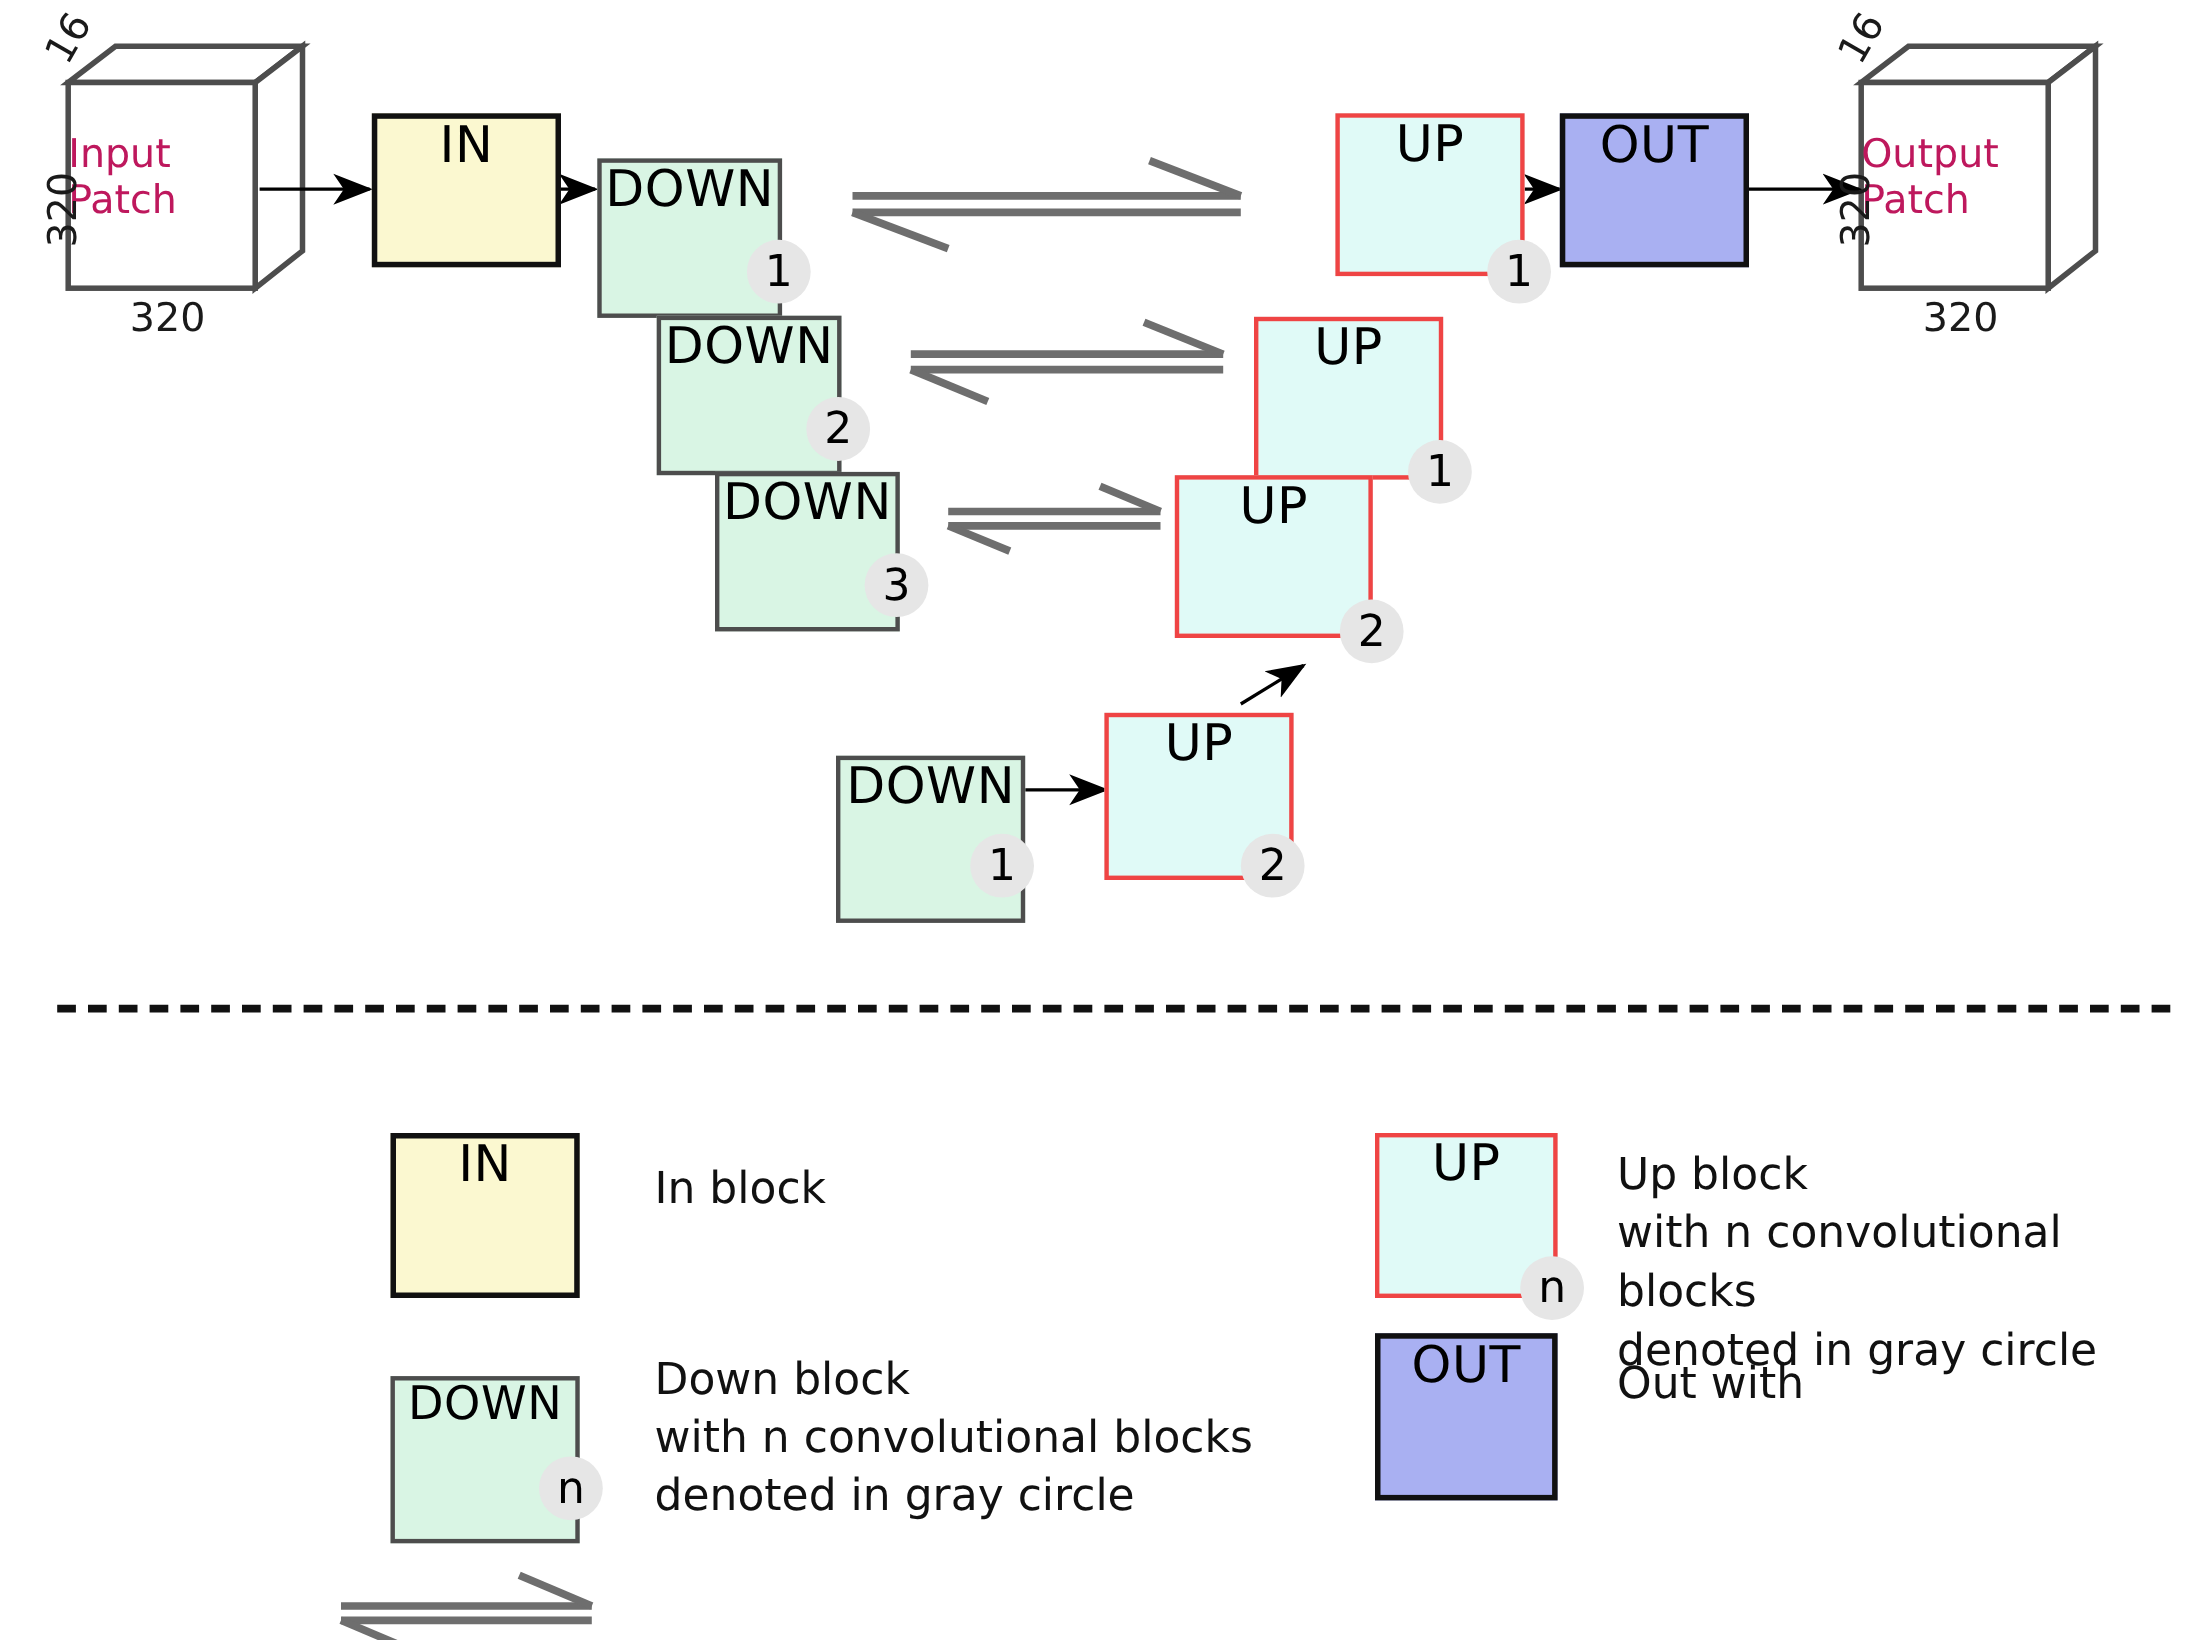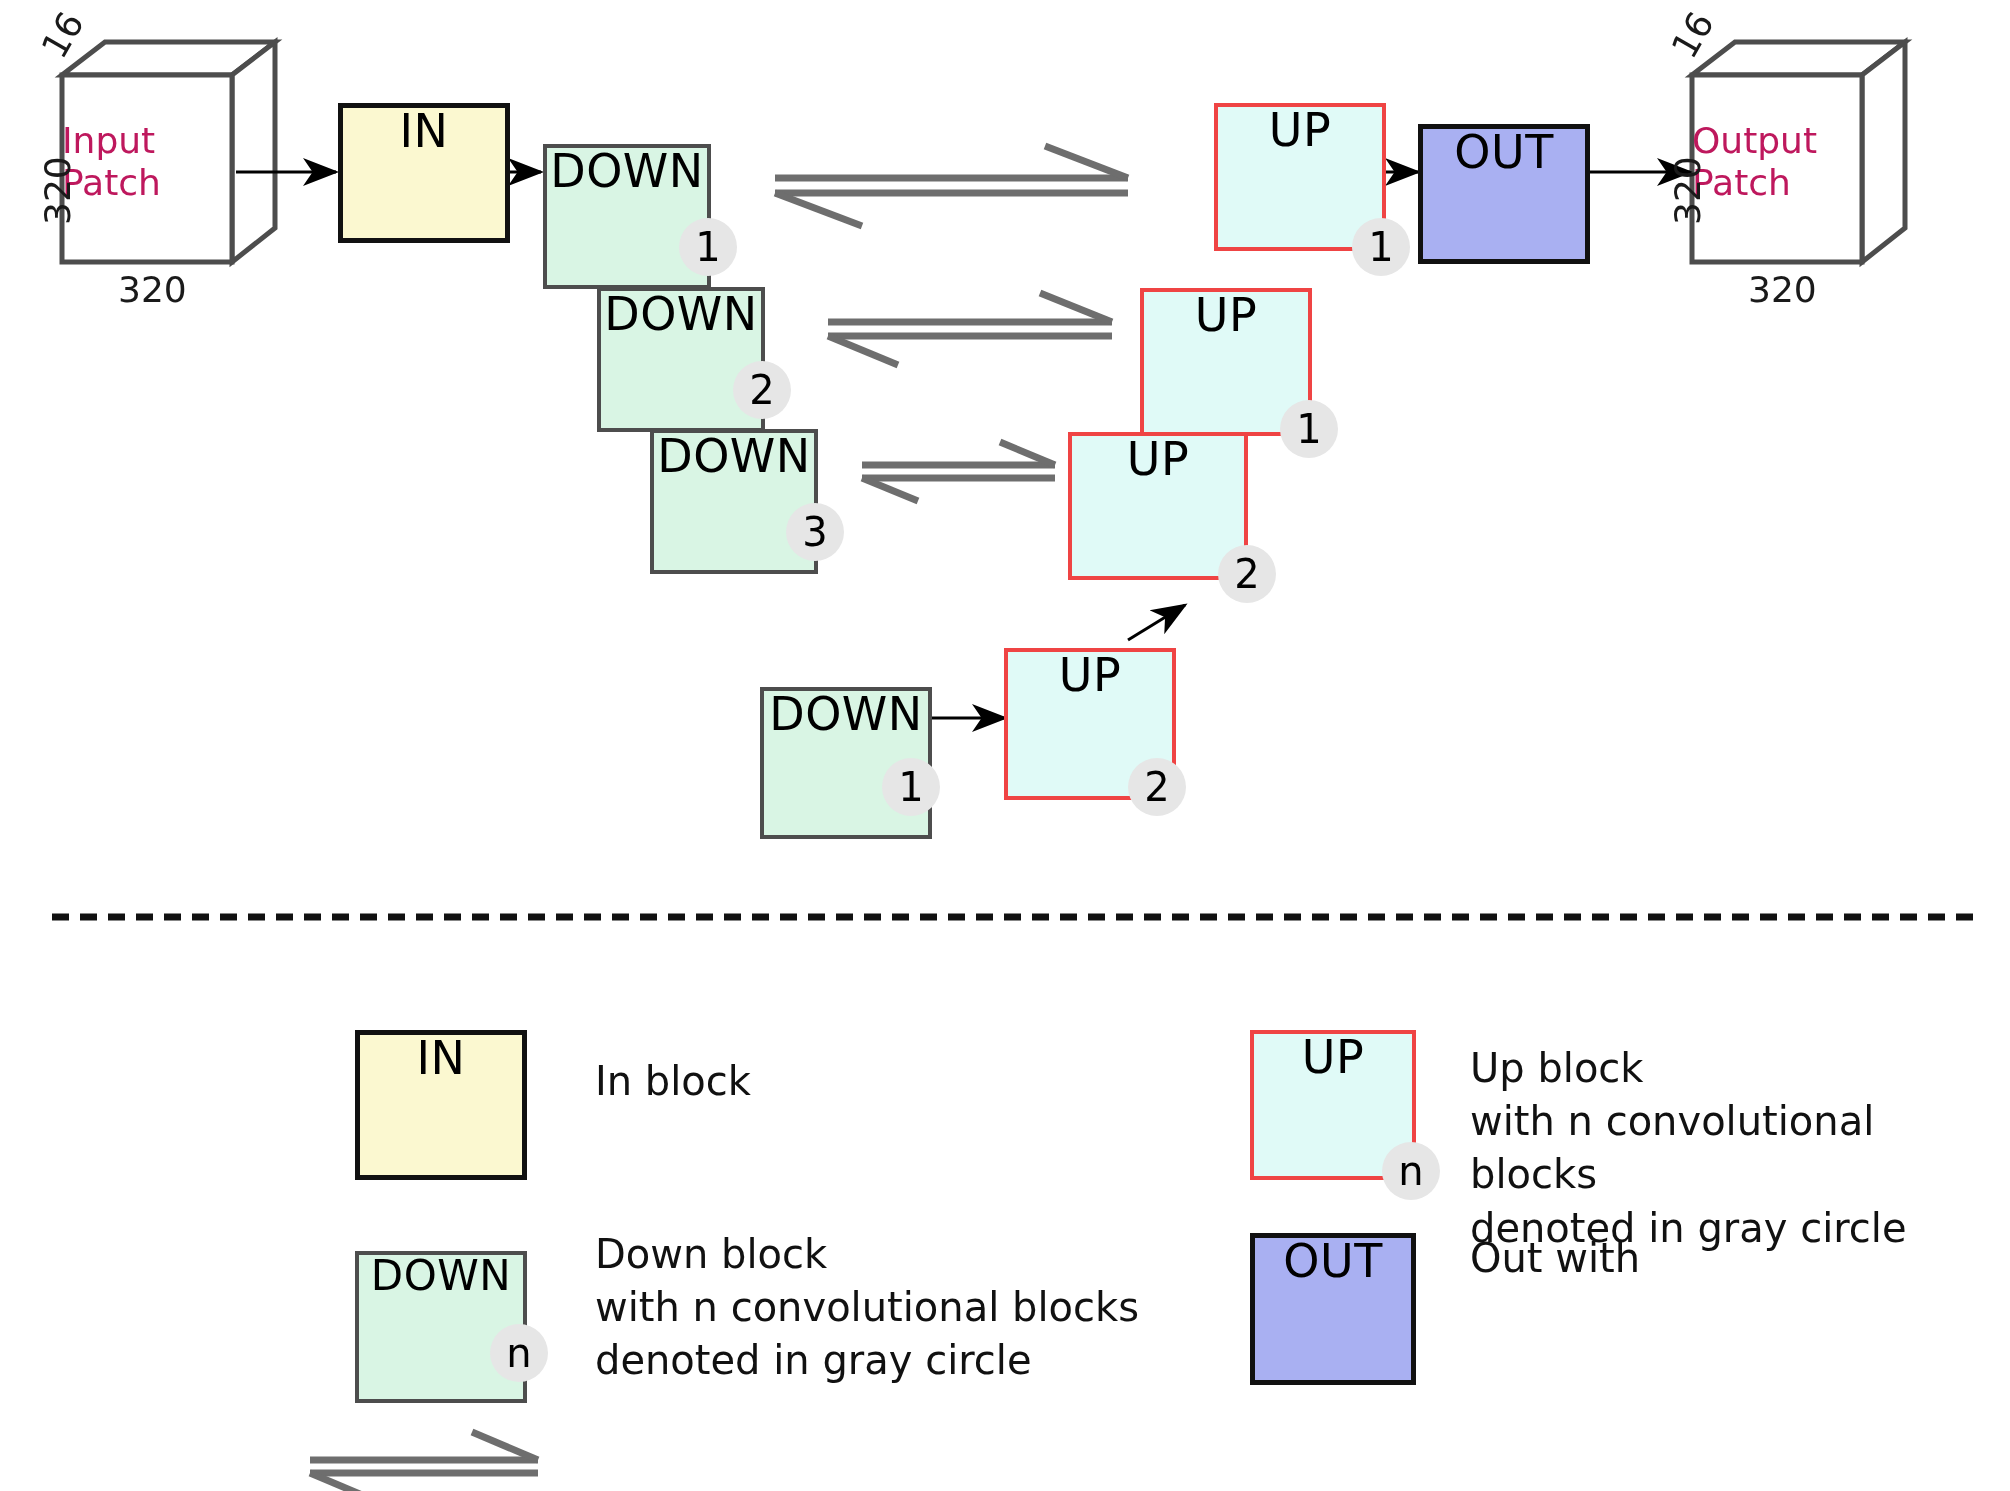--- a/index.html
+++ b/index.html
@@ -38,21 +38,20 @@
     letter-spacing: 0.5px;
     line-height: 1;
   }
   .block.in {
     background: #fbf8d0;
     border: 5px solid #111111;
   }
   .block.out {
     background: #a9b0f2;
     border: 5px solid #111111;
-    margin-top: 21px;
   }
   .block.down {
     background: #d9f5e4;
     border: 4px solid #4d4d4d;
     margin-top: 39px;
   }
   .block.up {
     background: #e0faf7;
     border: 4px solid #ef4444;
   }

